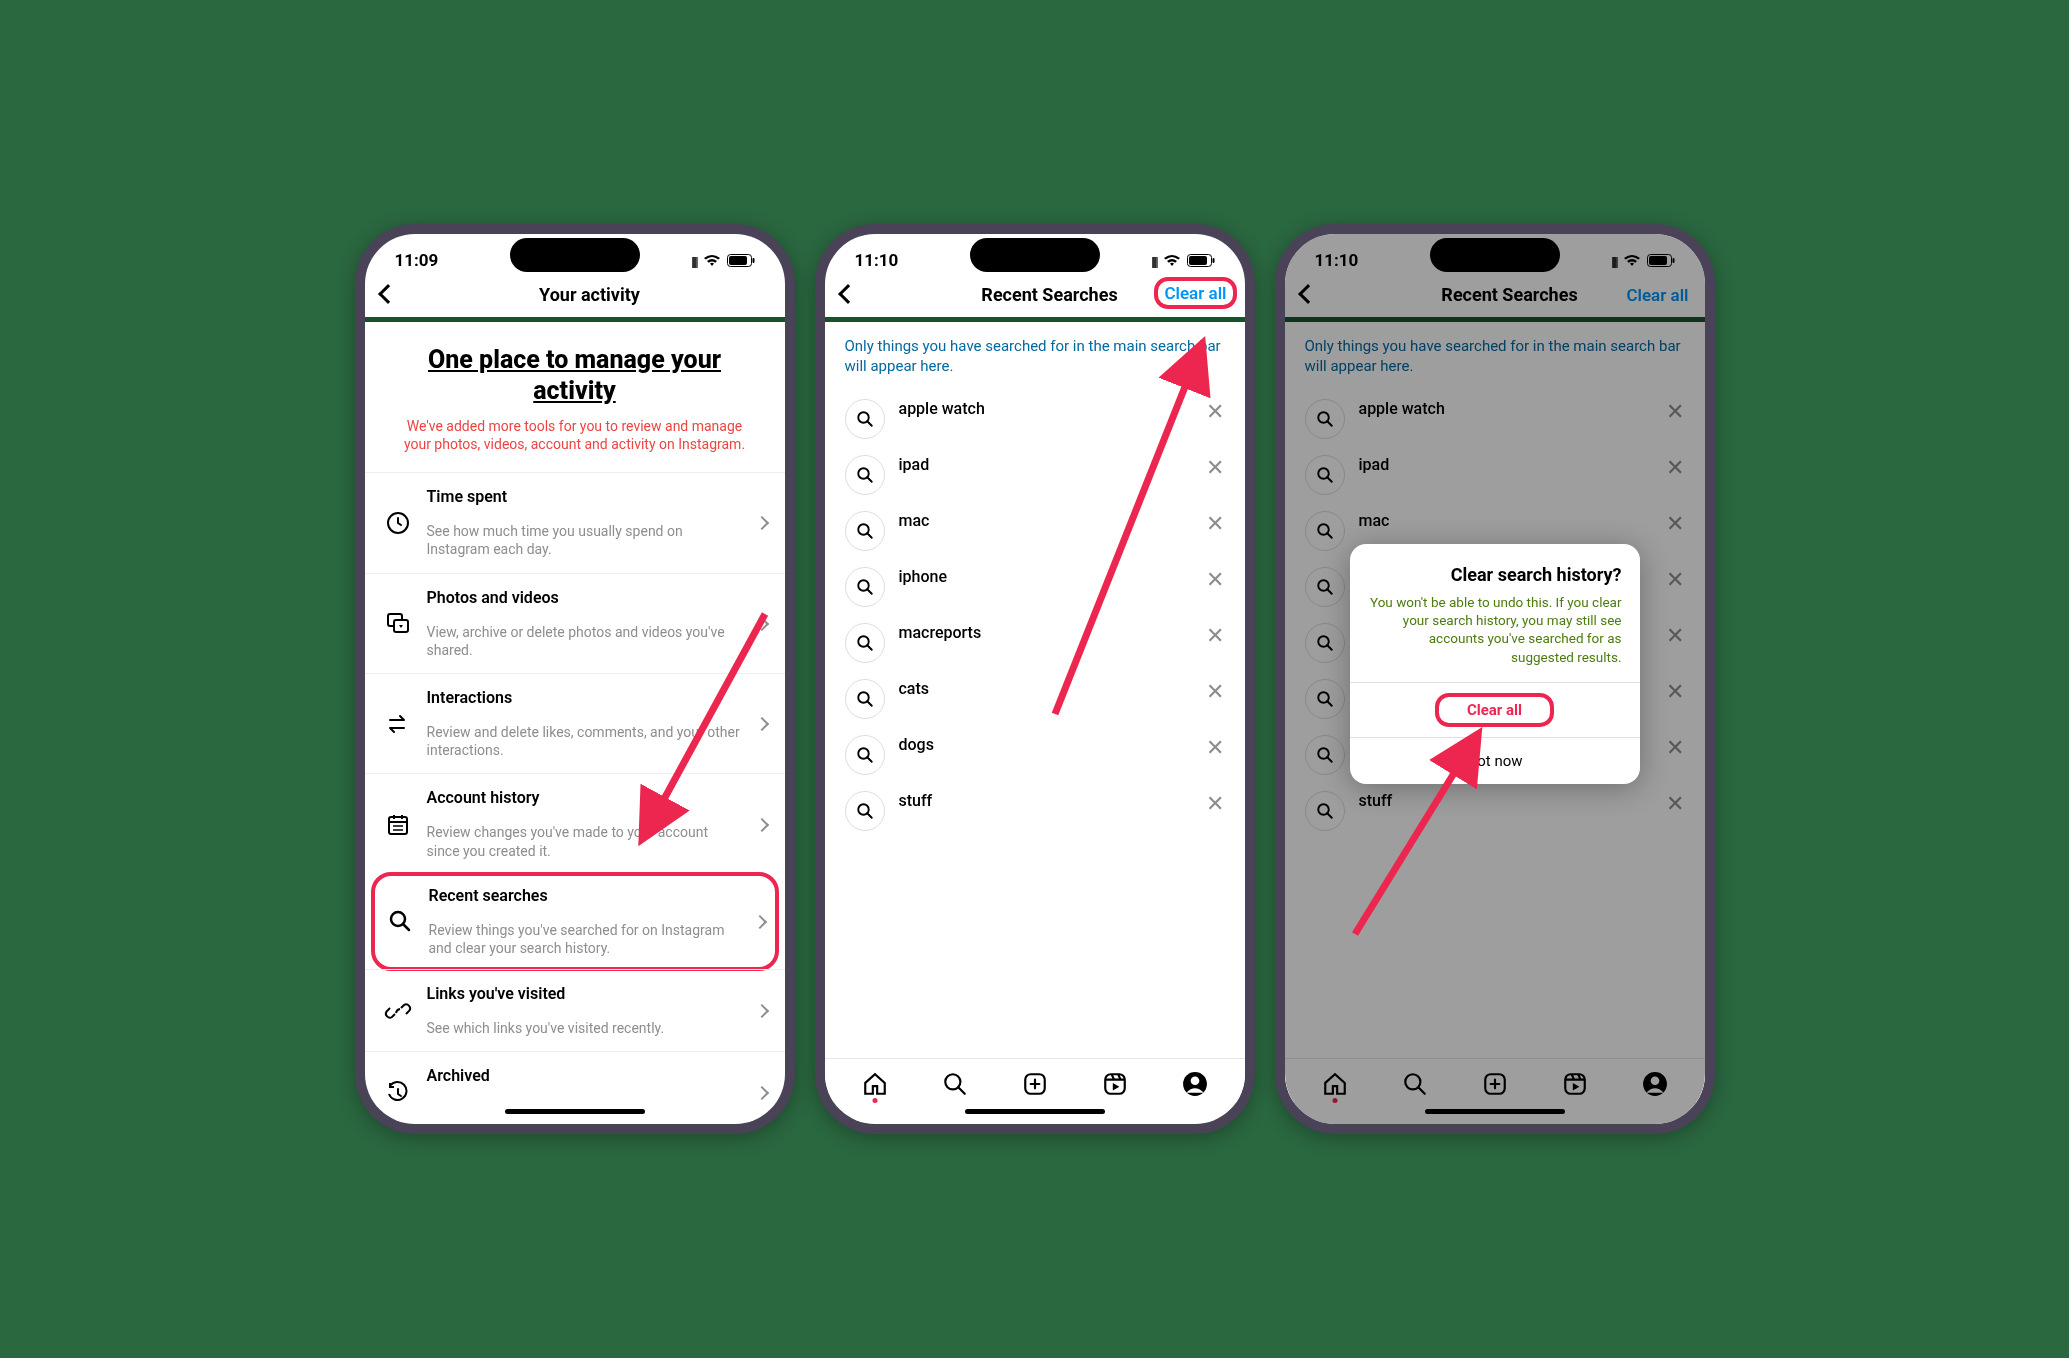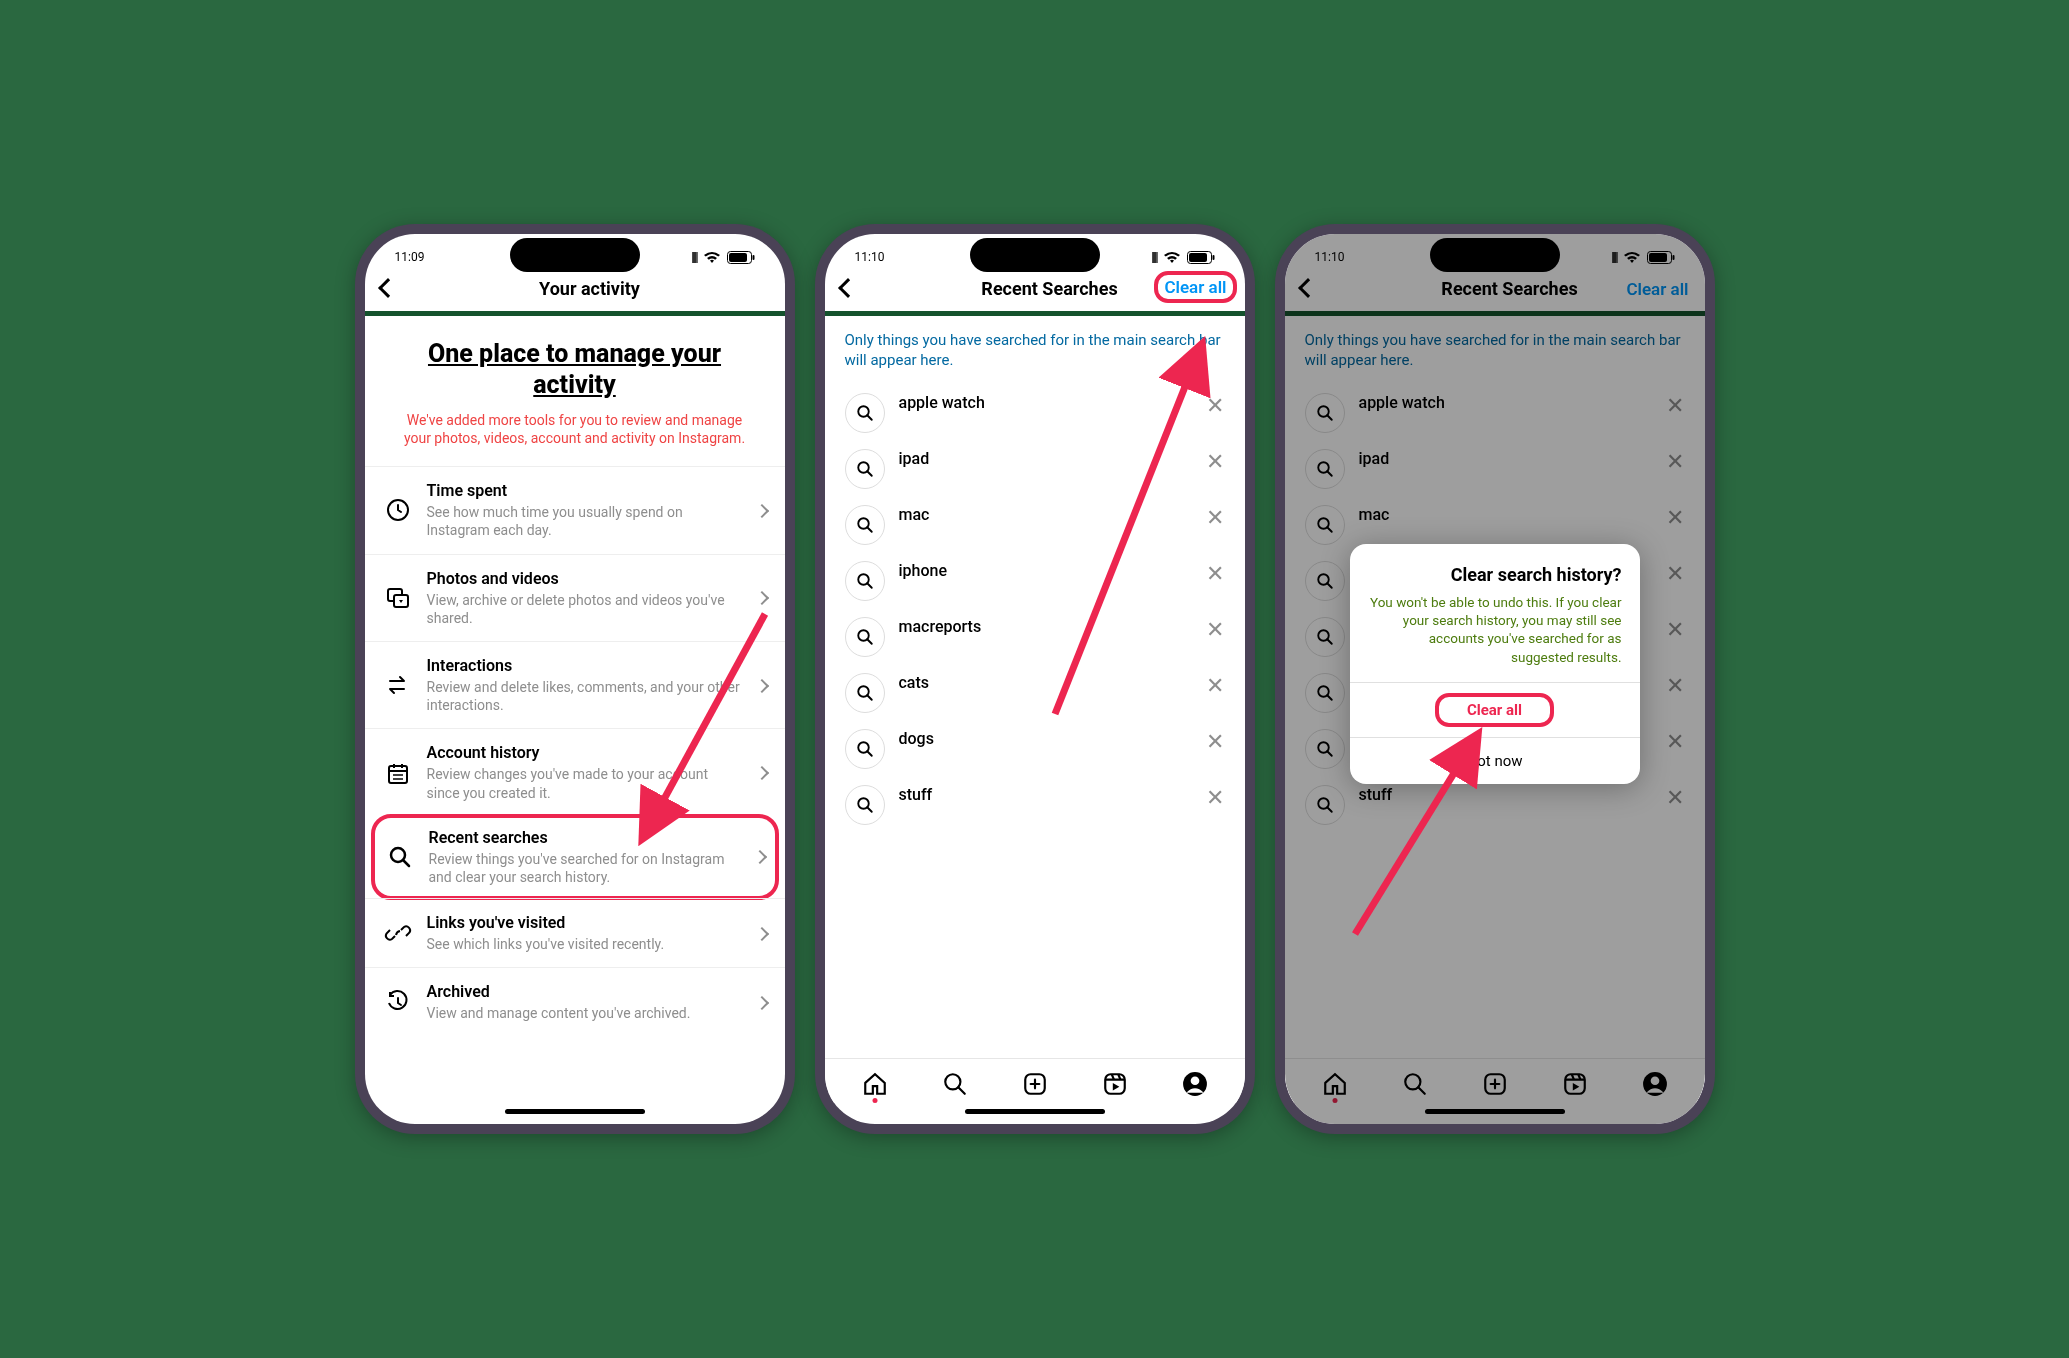--- a/index.html
+++ b/index.html
@@ -1,39 +1,39 @@
 <!DOCTYPE html>
 <html><head>
 <meta charset="utf-8">
 <style>
 * { box-sizing: border-box; margin: 0; padding: 0; }
 body { font-family: -apple-system, BlinkMacSystemFont, "Segoe UI", Roboto, sans-serif; background: #2a6840; display: flex; justify-content: center; align-items: center; min-height: 100vh; padding: 20px; gap: 20px; }
 .phone { width: 440px; height: 910px; background: #4a4256; border-radius: 60px; padding: 10px; position: relative; box-shadow: 0 4px 20px rgba(0,0,0,0.3); }
 .screen { width: 100%; height: 100%; background: #fff; border-radius: 50px; overflow: hidden; position: relative; display: flex; flex-direction: column; }
 .screen.dimmed::before { content:''; position:absolute; inset:0; background:rgba(0,0,0,0.38); z-index:5; border-radius:50px; }
 .notch { position: absolute; top: 14px; left: 50%; transform: translateX(-50%); width: 130px; height: 34px; background: #000; border-radius: 20px; z-index: 100; }
-.status-bar { display: flex; justify-content: space-between; align-items: center; padding: 16px 30px 6px; font-size: 12px; font-weight: 400; }
+.status-bar { display: flex; justify-content: space-between; align-items: center; padding: 16px 30px 6px; font-size: 17px; font-weight: 700; }
 .status-right { display: flex; gap: 6px; align-items: center; }
 .signal, .wifi, .battery { display: inline-block; }
 .signal::before { content: "|||||"; letter-spacing: -2px; font-weight:900; font-size:12px; }
 .nav-header { display: flex; align-items: flex-end; padding: 8px 16px 12px; border-bottom: 5px solid #14532d; position:relative; }
 .nav-header .back { flex: 0 0 30px; }
 .nav-header .title { flex: 1; text-align: center; font-size: 18px; font-weight: 700; }
 .nav-header .action { position:absolute; right:16px; font-size: 17px; font-weight: 600; color: #0095f6; }
 .chevron-left { width: 14px; height: 14px; border-left: 3px solid #000; border-bottom: 3px solid #000; transform: rotate(45deg); display:inline-block; }
 .chevron-right { width: 10px; height: 10px; border-right: 2px solid #8e8e8e; border-top: 2px solid #8e8e8e; transform: rotate(45deg); display:inline-block; }
 .content { flex: 1; overflow-y: auto; }
 .hero { text-align: center; padding: 22px 30px 18px; }
 .hero h1 { font-size: 25px; font-weight: 800; line-height: 1.25; margin-bottom: 10px; text-decoration: underline; }
 .hero p { font-size: 14px; color: #ef4444; line-height: 1.35; }
 .menu-item { display: flex; align-items: center; padding: 14px 18px; border-top: 1px solid #eee; gap: 14px; }
 .menu-icon { width: 30px; display:flex; justify-content:center; align-items:center; }
 .menu-text { flex: 1; }
 .menu-text .label { font-size: 16px; font-weight: 600; }
-.menu-text .desc { font-size: 14px; color: #8e8e8e; line-height:1.3; margin-top:3px;}
+.menu-text .desc { font-size: 14px; color: #8e8e8e; line-height:1.3; margin-top:16px;}
 .menu-arrow { color: #8e8e8e; }
 .highlight-box { border: 4px solid #ed2650; border-radius: 20px; margin: -2px 6px; padding: 10px 10px !important; }
 .highlight-pill { border: 4px solid #ed2650; border-radius: 14px; padding: 2px 6px; margin:-4px -8px; display:inline-block; }
 .info-text { padding: 14px 20px; font-size: 15px; color: #0369a1; line-height:1.35; }
 .search-row { display: flex; align-items: flex-start; padding: 8px 20px; gap: 14px; }
 .search-icon-circle { width: 40px; height: 40px; border-radius: 50%; border: 1px solid #ddd; display:flex; align-items:center; justify-content:center; }
 .search-term { flex: 1; font-size: 16px; font-weight: 500; }
 .search-x { color: #8e8e8e; font-size: 22px; font-weight:300; }
 .bottom-tabs { display: flex; justify-content: space-around; align-items: center; padding: 12px 10px 6px; border-top: 1px solid #e6e6e6; background:#fff; }
 .tab-icon { width:26px; height:26px; display:flex; align-items:center; justify-content:center; position:relative;}

